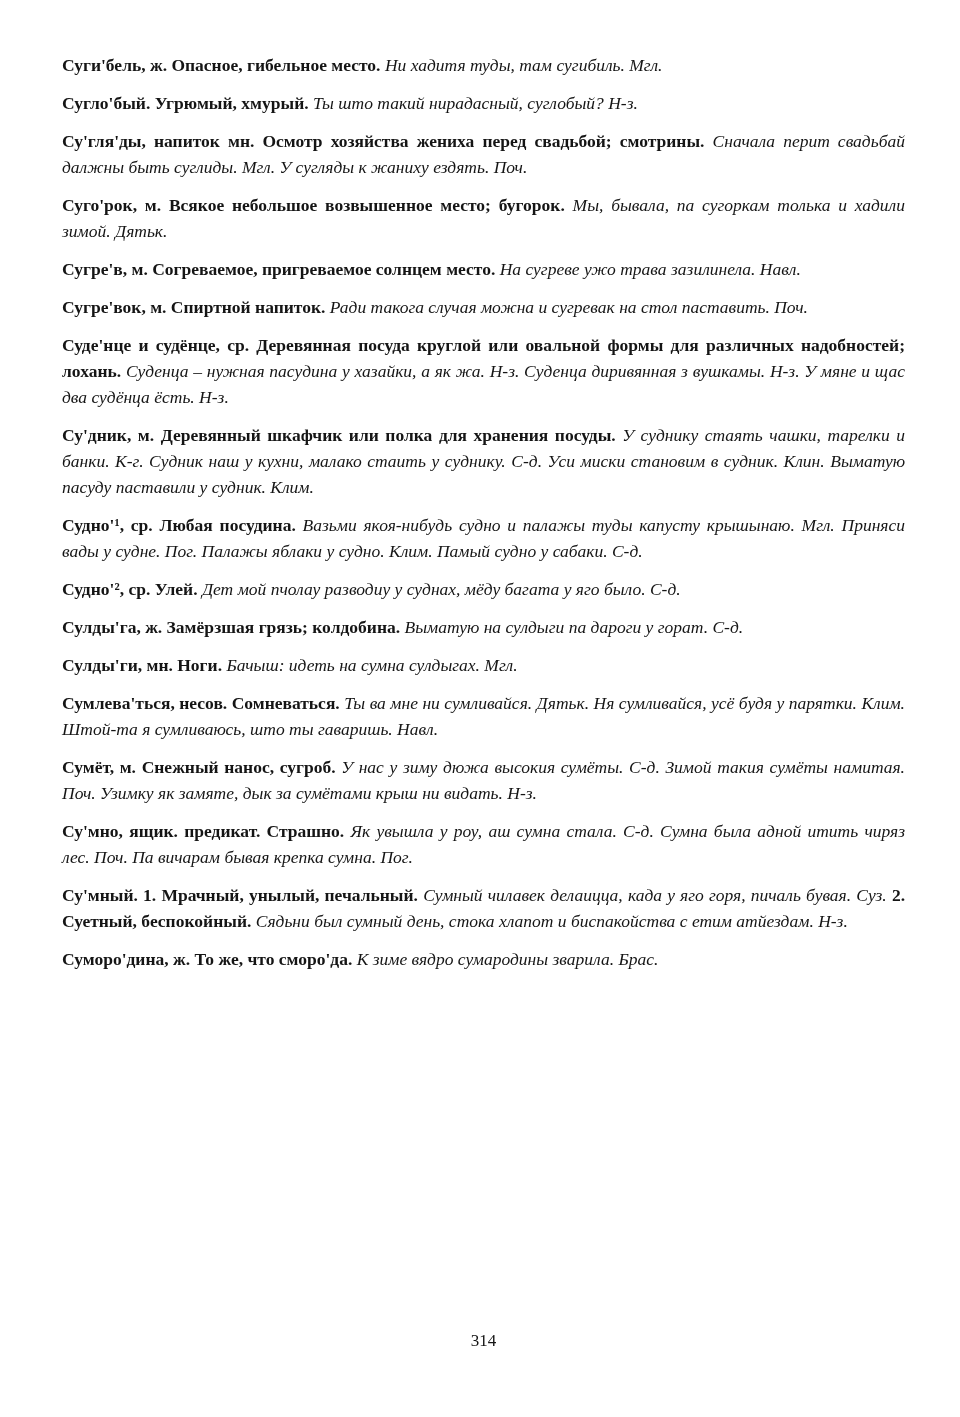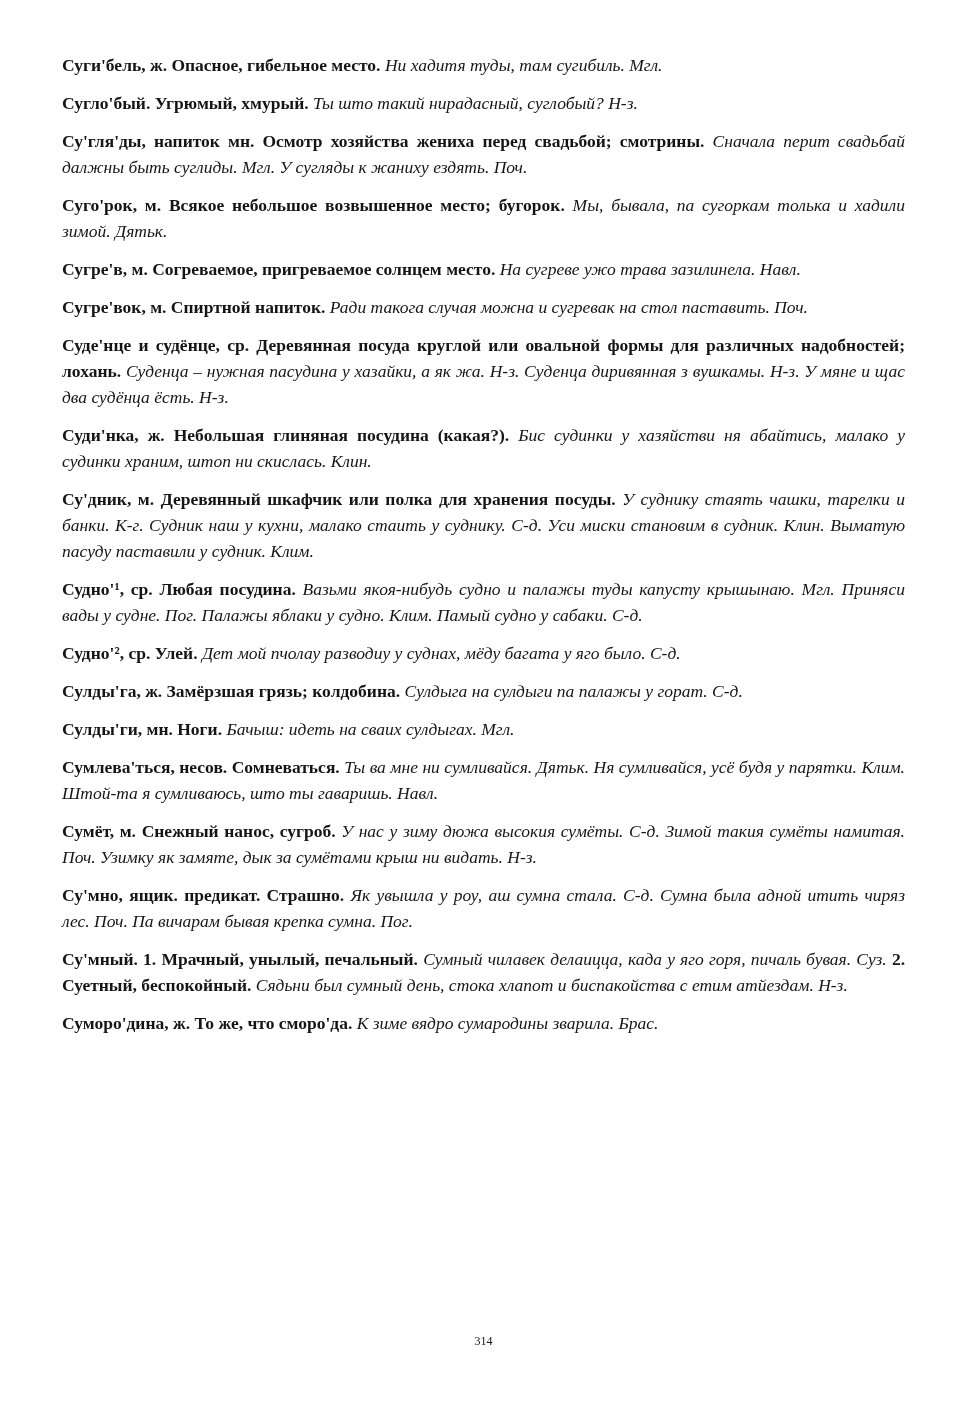--- a/index.html
+++ b/index.html
@@ -36,43 +36,42 @@
     padding: 0;
   }
   .bold { font-weight: 700; font-style: normal; }
   .italic { font-weight: 400; font-style: italic; }
   .page-number {
     position: absolute;
     top: 1330px;
     left: 62px;
     width: 843px;
     text-align: center;
-    font-size: 12px;
+    font-size: 17px;
     line-height: 22px;
     font-style: normal;
   }
 </style>
 </head>
 <body>
 
 <div class="page">
   <main class="text-block">
       <p class="entry"><span class="bold">Суги'бель, ж. </span><span class="bold">Опасное, гибельное место. </span><span class="italic">Ни хадитя туды, там сугибиль. Мгл.</span></p>
       <p class="entry"><span class="bold">Сугло'бый. </span><span class="bold">Угрюмый, хмурый. </span><span class="italic">Ты што такий нирадасный, суглобый? Н-з.</span></p>
       <p class="entry"><span class="bold">Су'гля'ды, напиток мн. </span><span class="bold">Осмотр хозяйства жениха перед свадьбой; смотрины. </span><span class="italic">Сначала перит свадьбай далжны быть суглиды. Мгл. У сугляды к жаниху ездять. Поч.</span></p>
       <p class="entry"><span class="bold">Суго'рок, м. </span><span class="bold">Всякое небольшое возвышенное место; бугорок. </span><span class="italic">Мы, бывала, па сугоркам толька и хадили зимой. Дятьк.</span></p>
       <p class="entry"><span class="bold">Сугре'в, м. </span><span class="bold">Согреваемое, пригреваемое солнцем место. </span><span class="italic">На сугреве ужо трава зазилинела. Навл.</span></p>
       <p class="entry"><span class="bold">Сугре'вок, м. </span><span class="bold">Спиртной напиток. </span><span class="italic">Ради такога случая можна и сугревак на стол паставить. Поч.</span></p>
       <p class="entry"><span class="bold">Суде'нце и судёнце, ср. </span><span class="bold">Деревянная посуда круглой или овальной формы для различных надобностей; лохань. </span><span class="italic">Суденца – нужная пасудина у хазайки, а як жа. Н-з. Суденца диривянная з вушкамы. Н-з. У мяне и щас два судёнца ёсть. Н-з.</span></p>
-      <p class="entry"><span class="bold">Суди'нка, ж. </span><span class="bold">Небольшая глиняная посудина (какая?). </span><span class="italic">Бис судинки у хазяйстви ня абайтись, малако у судинки храним, штоп ни скислась. Клин.</span></p>
       <p class="entry"><span class="bold">Су'дник, м. </span><span class="bold">Деревянный шкафчик или полка для хранения посуды. </span><span class="italic">У суднику стаять чашки, тарелки и банки. К-г. Судник наш у кухни, малако стаить у суднику. С-д. Уси миски становим в судник. Клин. Выматую пасуду паставили у судник. Клим.</span></p>
       <p class="entry"><span class="bold">Судно'¹, ср. </span><span class="bold">Любая посудина. </span><span class="italic">Вазьми якоя-нибудь судно и палажы туды капусту крышынаю. Мгл. Приняси вады у судне. Пог. Палажы яблаки у судно. Клим. Памый судно у сабаки. С-д.</span></p>
       <p class="entry"><span class="bold">Судно'², ср. </span><span class="bold">Улей. </span><span class="italic">Дет мой пчолау разводиу у суднах, мёду багата у яго было. С-д.</span></p>
-      <p class="entry"><span class="bold">Сулды'га, ж. </span><span class="bold">Замёрзшая грязь; колдобина. </span><span class="italic">Сулдыга на сулдыги па палажы у горат. С-д.</span></p>
-      <p class="entry"><span class="bold">Сулды'ги, мн. </span><span class="bold">Ноги. </span><span class="italic">Бачыш: идеть на сваих сулдыгах. Мгл.</span></p>
+      <p class="entry"><span class="bold">Сулды'га, ж. </span><span class="bold">Замёрзшая грязь; колдобина. </span><span class="italic">Выматую на сулдыги па дароги у горат. С-д.</span></p>
+      <p class="entry"><span class="bold">Сулды'ги, мн. </span><span class="bold">Ноги. </span><span class="italic">Бачыш: идеть на сумна сулдыгах. Мгл.</span></p>
       <p class="entry"><span class="bold">Сумлева'ться, несов. </span><span class="bold">Сомневаться. </span><span class="italic">Ты ва мне ни сумливайся. Дятьк. Ня сумливайся, усё будя у парятки. Клим. Штой-та я сумливаюсь, што ты гаваришь. Навл.</span></p>
       <p class="entry"><span class="bold">Сумёт, м. </span><span class="bold">Снежный нанос, сугроб. </span><span class="italic">У нас у зиму дюжа высокия сумёты. С-д. Зимой такия сумёты намитая. Поч. Узимку як замяте, дык за сумётами крыш ни видать. Н-з.</span></p>
       <p class="entry"><span class="bold">Су'мно, ящик. предикат. </span><span class="bold">Страшно. </span><span class="italic">Як увышла у роу, аш сумна стала. С-д. Сумна была адной итить чиряз лес. Поч. Па вичарам бывая крепка сумна. Пог.</span></p>
       <p class="entry"><span class="bold">Су'мный. </span><span class="bold">1. Мрачный, унылый, печальный. </span><span class="italic">Сумный чилавек делаицца, када у яго горя, пичаль бувая. Суз. </span><span class="bold">2. Суетный, беспокойный. </span><span class="italic">Сядьни был сумный день, стока хлапот и биспакойства с етим атйездам. Н-з.</span></p>
       <p class="entry"><span class="bold">Суморо'дина, ж. </span><span class="bold">То же, что сморо'да. </span><span class="italic">К зиме вядро сумародины зварила. Брас.</span></p>
     </main>
   <footer class="page-number">314</footer>
 </div>
 
 </body></html>

